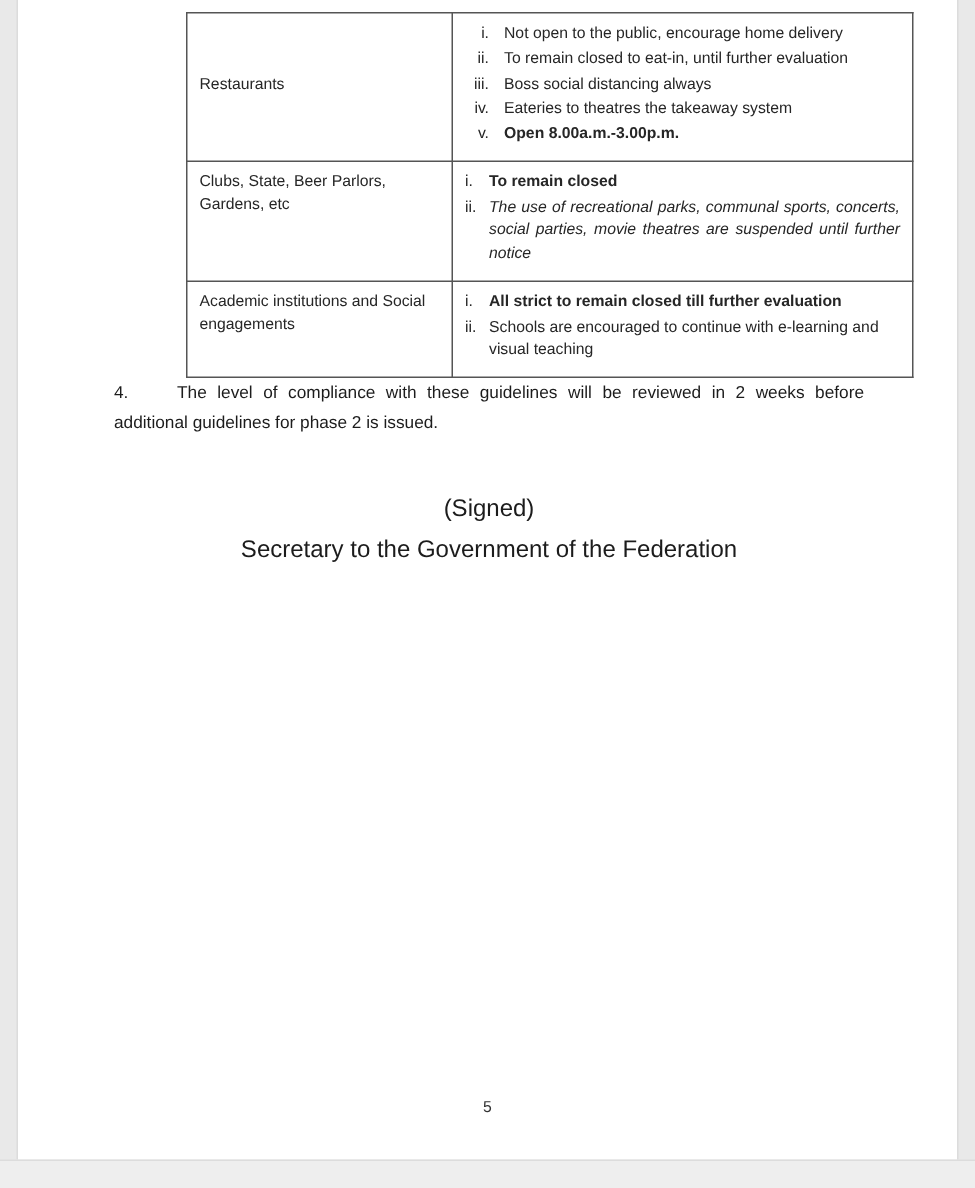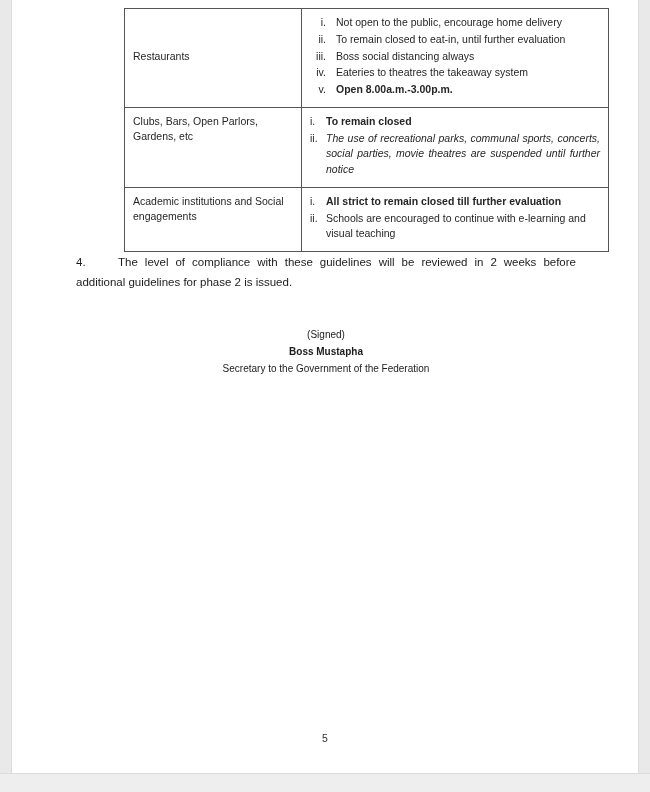--- a/index.html
+++ b/index.html
@@ -132,21 +132,21 @@
     display: inline-block;
     width: 42px;
   }
   .para-block { margin-top: 26px; }
   .para-block2 { }
 
   
   .signature {
     margin-top: 34px;
     text-align: center;
-    font-size: 10px;
+    font-size: 16px;
     line-height: 1.7;
     color: #1c1c1c;
   }
   .signature .signed { display: block; }
   .signature .name { display: block; font-weight: bold; }
   .signature .title { display: block; }
 
   
   .page-number {
     position: absolute;
@@ -196,21 +196,21 @@
               <li>
                 <span class="mark">v.</span>
                 <span class="txt bold">Open 8.00a.m.-3.00p.m.</span>
               </li>
             </ol>
           </td>
         </tr>
 
         <tr>
           <td class="cat">
-            <span class="cat-inner">Clubs, Bars, Open Parlors, Gardens, etc</span>
+            <span class="cat-inner">Clubs, State, Beer Parlors, Gardens, etc</span>
           </td>
           <td class="items">
             <ol class="roman narrow">
               <li>
                 <span class="mark">i.</span>
                 <span class="txt bold">To remain closed</span>
               </li>
               <li class="just-item">
                 <span class="mark">ii.</span>
                 <span class="txt">The use of recreational parks, communal sports, concerts, social parties, movie theatres are suspended until further notice</span>
@@ -241,20 +241,19 @@
 
 
     <div class="para-block2">
       <p class="para">
         <span class="num">4.</span><span>The level of compliance with these guidelines will be reviewed in 2 weeks before additional guidelines for phase 2 is issued.</span>
       </p>
     </div>
 
     <div class="signature">
       <span class="signed">(Signed)</span>
-      <span class="name">Boss Mustapha</span>
       <span class="title">Secretary to the Government of the Federation</span>
     </div>
 
   </div>
 
   <div class="page-number">5</div>
 </div>
 
 </body></html>

